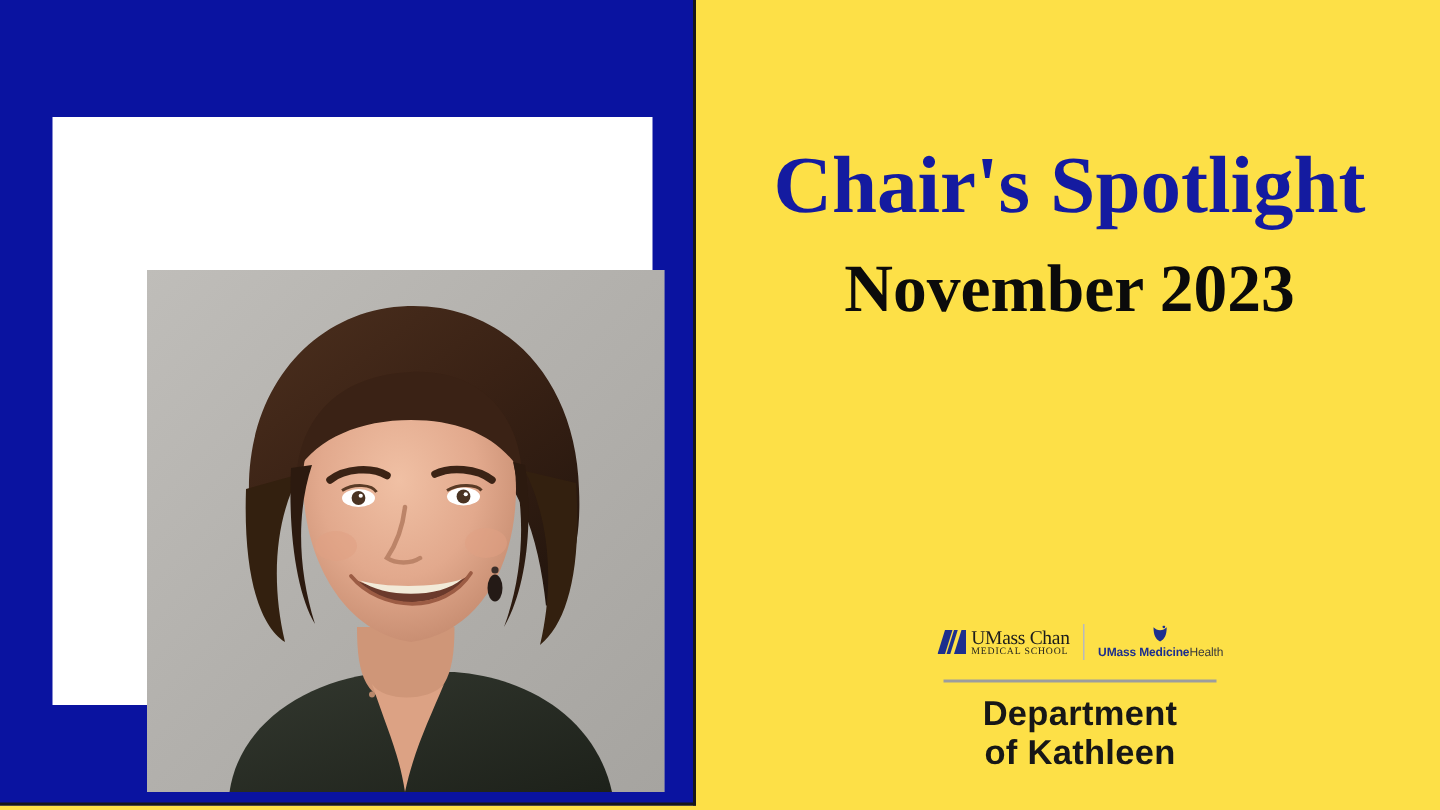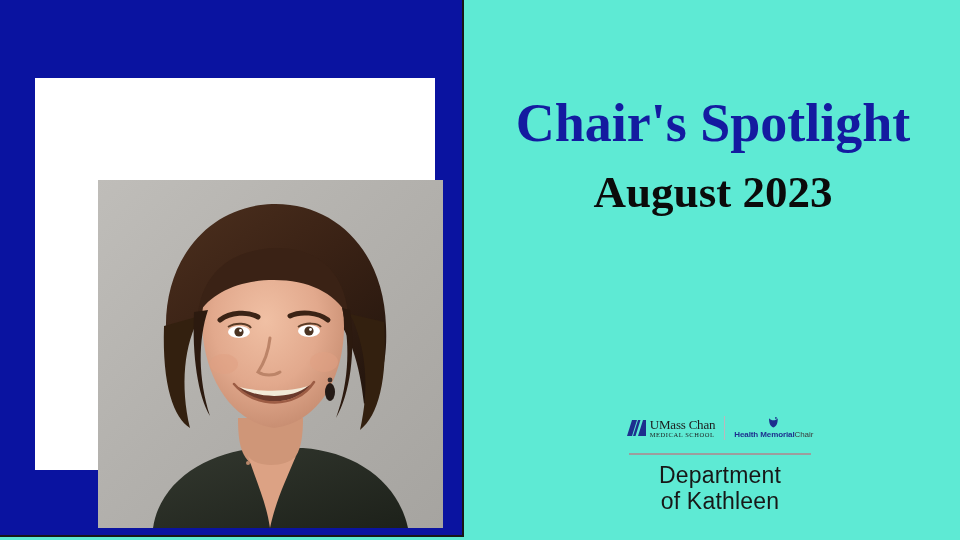--- a/index.html
+++ b/index.html
@@ -10,21 +10,21 @@
   body {
     width: 960px;
     height: 540px;
     overflow: hidden;
     font-family: "Liberation Sans", sans-serif;
   }
   .slide {
     position: relative;
     width: 960px;
     height: 540px;
-    background: #5eead4;
+    background: #fde047;
   }
 
   
   .blue-panel {
     position: absolute;
     left: 0;
     top: 0;
     width: 464px;
     height: 537px;
     background: #0A13A0;
@@ -166,21 +166,21 @@
     color: #3a3a3a;
   }
   .logo-rule {
     width: 182px;
     height: 2px;
     background: #9d9d9d;
     margin: 12px auto 0 auto;
   }
   .dept-name {
     font-family: "Liberation Sans", sans-serif;
-    font-weight: 400;
+    font-weight: 700;
     font-size: 23px;
     line-height: 1.12;
     color: #171717;
     margin-top: 8px;
     letter-spacing: 0.2px;
   }
   .dept-name span { display: block; }
 </style>
 </head>
 <body>
@@ -256,21 +256,21 @@
           <circle cx="232" cy="200" r="2.4" fill="#3c2f2a"></circle>
 
           <path d="M96 132 C94 176 100 216 112 236 C100 198 100 160 110 130 Z" fill="#2c1a0f"></path>
           <path d="M252 130 C258 172 252 214 238 238 C252 200 252 160 244 128 Z" fill="#2c1a0f"></path>
         </svg>
       </div>
     </div>
   </div>
 
   <div class="title-main">Chair's Spotlight</div>
-  <div class="title-sub">August 2023</div>
+  <div class="title-sub">November 2023</div>
 
   <div class="logo-block">
     <div class="logo-row">
 
       <div class="umc-lockup">
         <svg class="umc-mark" viewBox="0 0 19 16" xmlns="http://www.w3.org/2000/svg">
           <path d="M0 16 L5 0 L10 0 L5 16 Z" fill="#1D2F8E"></path>
           <path d="M6 16 L11 0 L13.5 0 L8.5 16 Z" fill="#1D2F8E"></path>
           <path d="M11 16 L16 0 L19 0 L19 16 Z" fill="#1D2F8E"></path>
           <path d="M1.5 11 L7 11 L7 14.5 L1.5 14.5 Z" fill="#ffffff" opacity="0.0"></path>
@@ -282,21 +282,21 @@
       </div>
 
       <div class="logo-divider"></div>
 
       <div class="umm-lockup">
         <svg class="umm-icon" viewBox="0 0 13 12" xmlns="http://www.w3.org/2000/svg">
           <path d="M2 1.2 C2 6.5 3.4 9.2 6.4 10.6 C9.4 9.2 10.8 6.5 10.8 1.2 C9.4 2.6 8.2 3.2 6.4 3.2 C4.6 3.2 3.4 2.6 2 1.2 Z" fill="#1D2F8E"></path>
           <circle cx="8.9" cy="0.9" r="0.9" fill="#1D2F8E"></circle>
         </svg>
         <div class="umm-words">
-          <span class="umm-bold">Health Memorial</span><span class="umm-light">Chair</span>
+          <span class="umm-bold">UMass Medicine</span><span class="umm-light">Health</span>
         </div>
       </div>
 
     </div>
 
     <div class="logo-rule"></div>
 
     <div class="dept-name">
       <span>Department</span>
       <span>of Kathleen</span>

